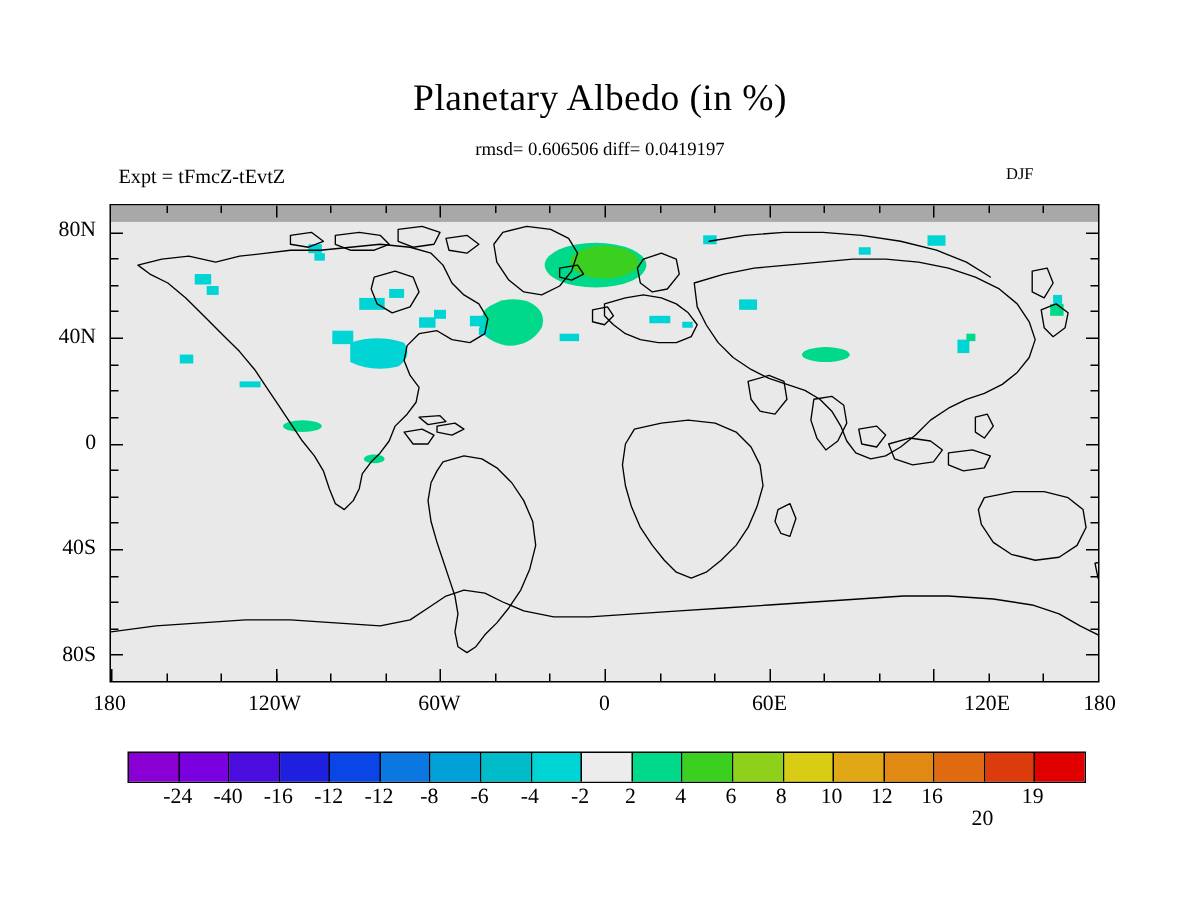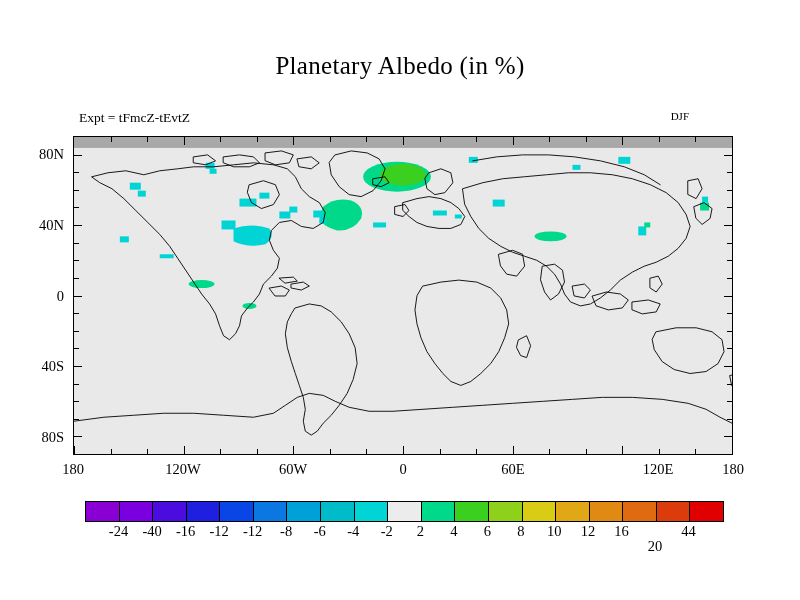--- a/index.html
+++ b/index.html
@@ -145,20 +145,21 @@
     top: 0;
     white-space: nowrap;
   }
 </style>
 </head>
 <body>
 
 <div id="figure">
 
   <div id="title">Planetary Albedo (in %)</div>
+  <div id="rmsd-line">rmsd= 0.606506 diff= 0.0419197</div>
   <div id="expt-label">Expt = tFmcZ-tEvtZ</div>
   <div id="season-label">DJF</div>
 
   <div id="plot">
     <svg id="map-svg" viewBox="0 0 660 319" preserveAspectRatio="none">
 
       <rect x="0" y="0" width="660" height="319" fill="#e9e9e9"></rect>
 
       <rect x="0" y="0" width="660" height="11" fill="#a8a8a8"></rect>
 
@@ -418,16 +419,16 @@
       <div class="cb-lab" style="left: 42.1053%;">-4</div>
       <div class="cb-lab" style="left: 47.3684%;">-2</div>
       <div class="cb-lab" style="left: 52.6316%;">2</div>
       <div class="cb-lab" style="left: 57.8947%;">4</div>
       <div class="cb-lab" style="left: 63.1579%;">6</div>
       <div class="cb-lab" style="left: 68.4211%;">8</div>
       <div class="cb-lab" style="left: 73.6842%;">10</div>
       <div class="cb-lab" style="left: 78.9474%;">12</div>
       <div class="cb-lab" style="left: 84.2105%;">16</div>
       <div class="cb-lab" style="left: 89.4737%; margin-top: 15px;">20</div>
-      <div class="cb-lab" style="left: 94.7368%;">44</div>
+      <div class="cb-lab" style="left: 94.7368%;">19</div>
     </div>
 
 </div>
 
 </body></html>

